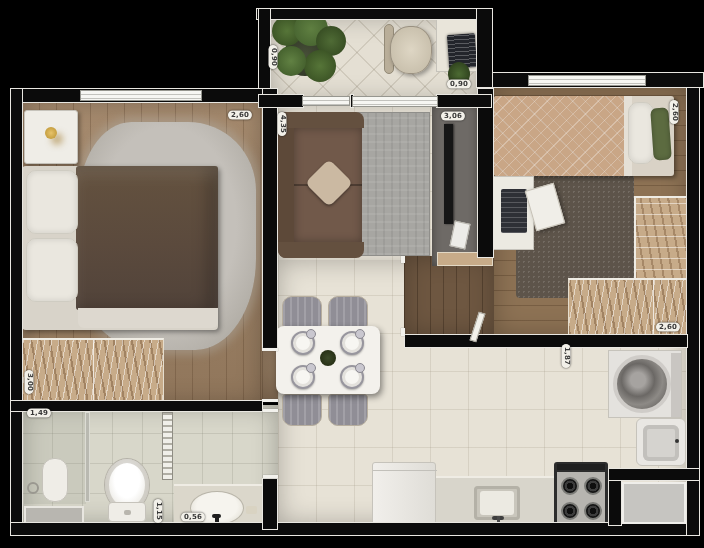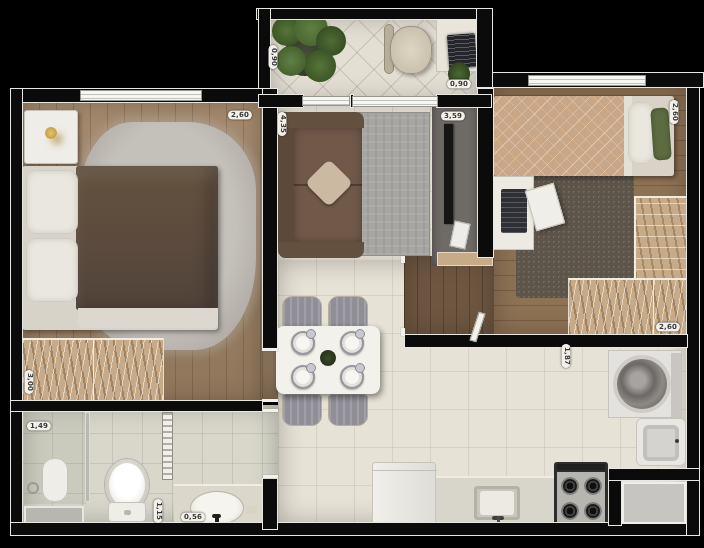--- a/index.html
+++ b/index.html
@@ -235,22 +235,22 @@
 
   <div class="win" style="left:80px;top:90px;width:122px;height:11px"></div>
   <div class="win" style="left:528px;top:75px;width:118px;height:11px"></div>
   <div class="win" style="left:302px;top:96px;width:48px;height:10px"></div>
   <div class="win" style="left:352px;top:96px;width:86px;height:11px"></div>
 
   <div class="dim" style="left:240px;top:115px">2,60</div>
   <div class="dim v" style="left:273px;top:57px">0,90</div>
   <div class="dim v" style="left:282px;top:124px">4,35</div>
   <div class="dim" style="left:459px;top:84px">0,90</div>
-  <div class="dim" style="left:453px;top:116px">3,59</div>
+  <div class="dim" style="left:453px;top:116px">3,06</div>
   <div class="dim v" style="left:674px;top:112px">2,60</div>
   <div class="dim v" style="left:29px;top:382px">3,00</div>
-  <div class="dim" style="left:39px;top:426px">1,49</div>
+  <div class="dim" style="left:39px;top:413px">1,49</div>
   <div class="dim v" style="left:158px;top:511px">1,15</div>
   <div class="dim" style="left:193px;top:517px">0,56</div>
   <div class="dim v" style="left:566px;top:356px">1,87</div>
   <div class="dim" style="left:668px;top:327px">2,60</div>
 
 </div>
 
 </body></html>

